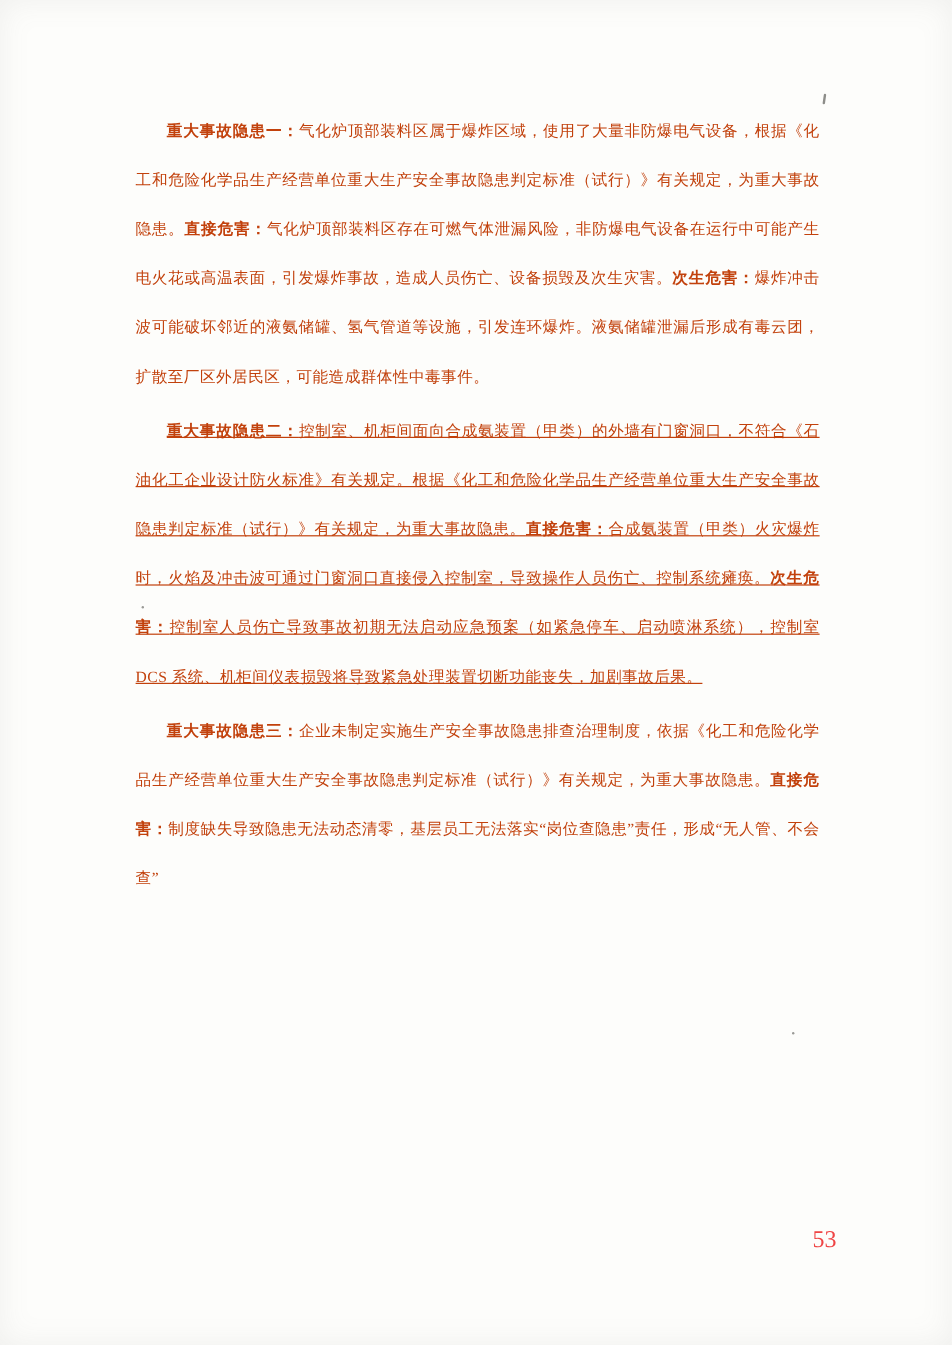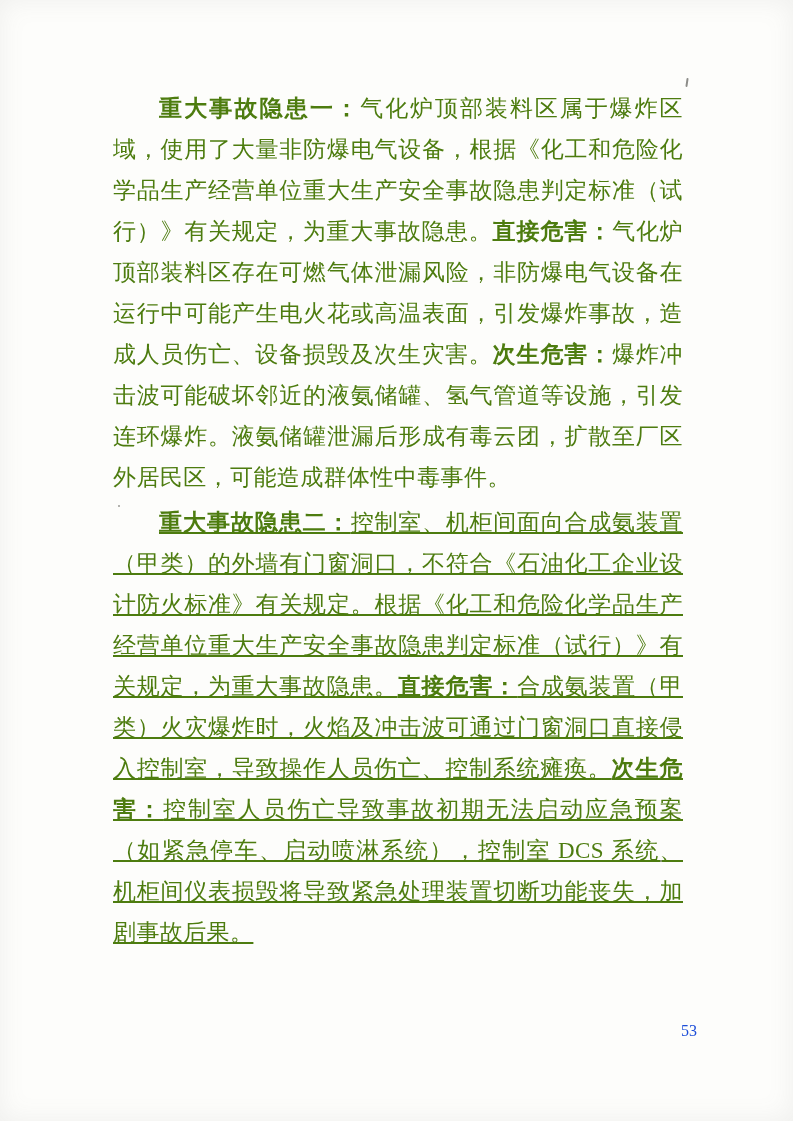--- a/index.html
+++ b/index.html
@@ -23,46 +23,46 @@
     height: 1121px;
     background: #fdfdfb;
   }
   .content {
     position: absolute;
     left: 113px;
     top: 88px;
     width: 570px;
   }
   .para {
-    font-size: 23px;
+    font-size: 13px;
     line-height: 41px;
     text-align: justify;
     text-justify: inter-ideograph;
     text-indent: 2em;
     margin: 0 0 2px 0;
     letter-spacing: 0.4px;
-    color: #4d7c0f;
+    color: #c2410c;
   }
   .para.second {
     margin-top: 4px;
     text-decoration: underline;
   }
   .para.third {
     margin-top: 4px;
   }
   .lbl {
     font-weight: bold;
     letter-spacing: 0.6px;
   }
   .pagenum {
     position: absolute;
     right: 96px;
     top: 1022px;
-    font-size: 16px;
-    color: #1d4ed8;
+    font-size: 20px;
+    color: #ef4444;
     font-family: "Liberation Serif", "DejaVu Serif", serif;
   }
   .speck {
     position: absolute;
     background: #9a9a96;
     border-radius: 50%;
   }
   .speck.s1 { left: 686px; top: 78px; width: 2px; height: 9px; background:#8d8d89; border-radius:1px; transform: rotate(8deg);}
   .speck.s2 { left: 118px; top: 505px; width: 2px; height: 2px; }
   .speck.s3 { left: 660px; top: 860px; width: 2px; height: 2px; }
@@ -82,20 +82,23 @@
   <div class="content">
 
     <p class="para first">
       <span class="lbl">重大事故隐患一：</span><span>气化炉顶部装料区属于爆炸区域，使用了大量非防爆电气设备，根据《化工和危险化学品生产经营单位重大生产安全事故隐患判定标准（试行）》有关规定，为重大事故隐患。</span><span class="lbl">直接危害：</span><span>气化炉顶部装料区存在可燃气体泄漏风险，非防爆电气设备在运行中可能产生电火花或高温表面，引发爆炸事故，造成人员伤亡、设备损毁及次生灾害。</span><span class="lbl">次生危害：</span><span>爆炸冲击波可能破坏邻近的液氨储罐、氢气管道等设施，引发连环爆炸。液氨储罐泄漏后形成有毒云团，扩散至厂区外居民区，可能造成群体性中毒事件。</span>
     </p>
 
     <p class="para second">
       <span class="lbl">重大事故隐患二：</span><span>控制室、机柜间面向合成氨装置（甲类）的外墙有门窗洞口，不符合《石油化工企业设计防火标准》有关规定。根据《化工和危险化学品生产经营单位重大生产安全事故隐患判定标准（试行）》有关规定，为重大事故隐患。</span><span class="lbl">直接危害：</span><span>合成氨装置（甲类）火灾爆炸时，火焰及冲击波可通过门窗洞口直接侵入控制室，导致操作人员伤亡、控制系统瘫痪。</span><span class="lbl">次生危害：</span><span>控制室人员伤亡导致事故初期无法启动应急预案（如紧急停车、启动喷淋系统），控制室 DCS 系统、机柜间仪表损毁将导致紧急处理装置切断功能丧失，加剧事故后果。</span>
     </p>
 
+    <p class="para third">
+      <span class="lbl">重大事故隐患三：</span><span>企业未制定实施生产安全事故隐患排查治理制度，依据《化工和危险化学品生产经营单位重大生产安全事故隐患判定标准（试行）》有关规定，为重大事故隐患。</span><span class="lbl">直接危害：</span><span>制度缺失导致隐患无法动态清零，基层员工无法落实“岗位查隐患”责任，形成“无人管、不会查”</span>
+    </p>
 
   </div>
 
   <div class="pagenum">53</div>
 
   <div class="speck s1"></div>
   <div class="speck s2"></div>
   <div class="speck s3"></div>
   <div class="edge-shadow"></div>
 </div>

